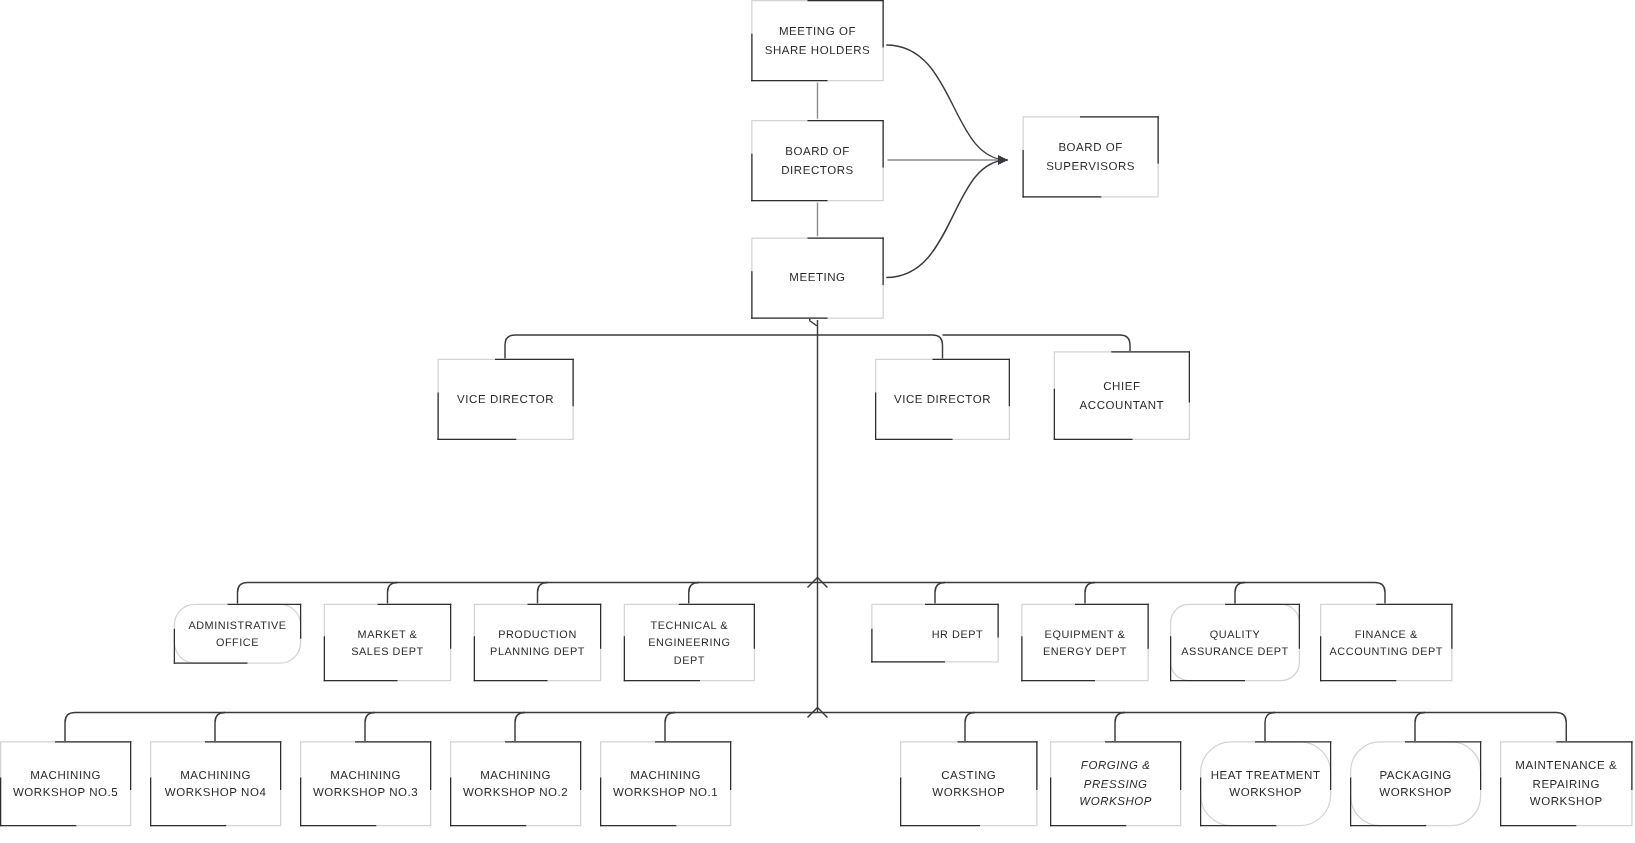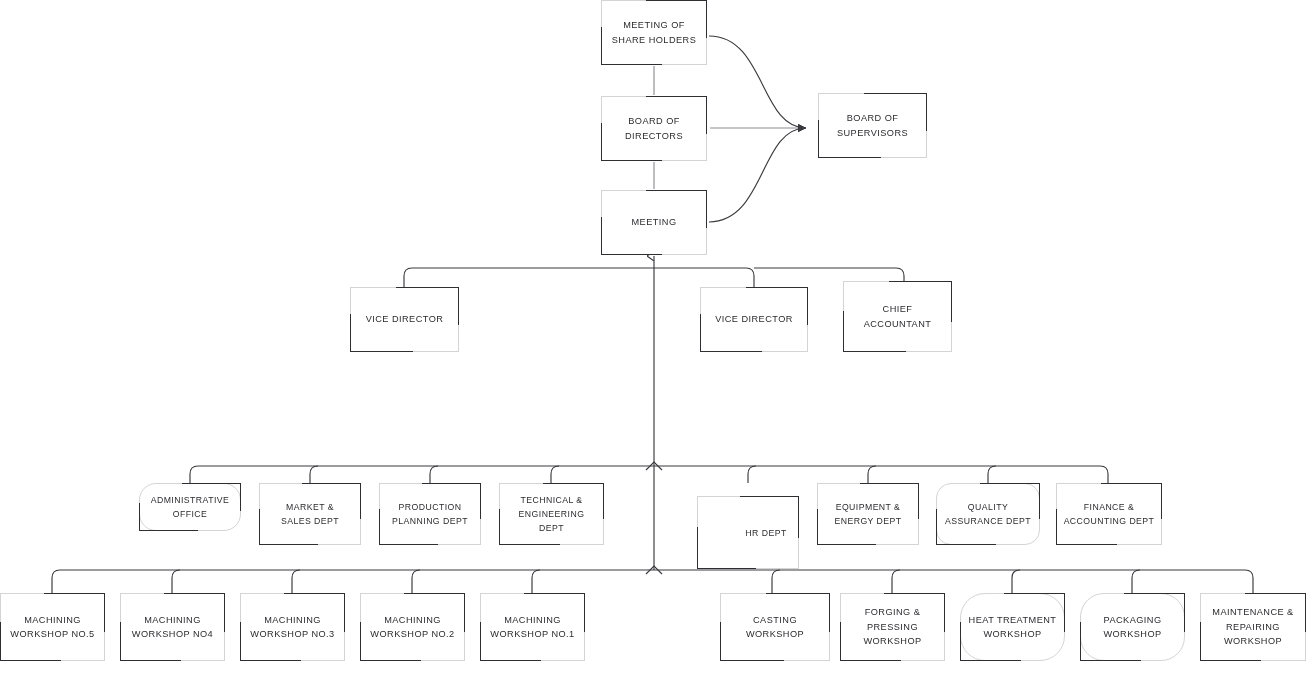--- a/index.html
+++ b/index.html
@@ -156,21 +156,21 @@
 SALES DEPT</span>
       </div>
       <div class="node sm" style="left: 379px; top: 483px; width: 102px; height: 62px;">
         <span class="lbl">PRODUCTION
 PLANNING DEPT</span>
       </div>
       <div class="node sm" style="left: 499px; top: 483px; width: 105px; height: 62px;">
         <span class="lbl">TECHNICAL &amp;
 ENGINEERING DEPT</span>
       </div>
-      <div class="node sm" style="left: 697px; top: 496px; width: 102px; height: 73px; padding-left: 36px;">
+      <div class="node sm" style="left: 697px; top: 483px; width: 102px; height: 47px; padding-left: 36px;">
         <span class="lbl">HR DEPT</span>
       </div>
       <div class="node sm" style="left: 817px; top: 483px; width: 102px; height: 62px;">
         <span class="lbl">EQUIPMENT &amp;
 ENERGY DEPT</span>
       </div>
       <div class="node sm" style="left: 936px; top: 483px; width: 104px; height: 62px; border-radius: 15px;">
         <span class="lbl">QUALITY
 ASSURANCE DEPT</span>
       </div>
@@ -195,21 +195,21 @@
 WORKSHOP NO.2</span>
       </div>
       <div class="node" style="left: 480px; top: 593px; width: 105px; height: 68px;">
         <span class="lbl">MACHINING
 WORKSHOP NO.1</span>
       </div>
       <div class="node" style="left: 720px; top: 593px; width: 110px; height: 68px;">
         <span class="lbl">CASTING
 WORKSHOP</span>
       </div>
-      <div class="node" style="left: 840px; top: 593px; width: 105px; height: 68px;">
+      <div class="node" style="left: 840px; top: 593px; width: 105px; height: 68px; font-style: italic;">
         <span class="lbl">FORGING &amp;
 PRESSING
 WORKSHOP</span>
       </div>
       <div class="node" style="left: 960px; top: 593px; width: 105px; height: 68px; border-radius: 25px;">
         <span class="lbl">HEAT TREATMENT
 WORKSHOP</span>
       </div>
       <div class="node" style="left: 1080px; top: 593px; width: 105px; height: 68px; border-radius: 24px;">
         <span class="lbl">PACKAGING

